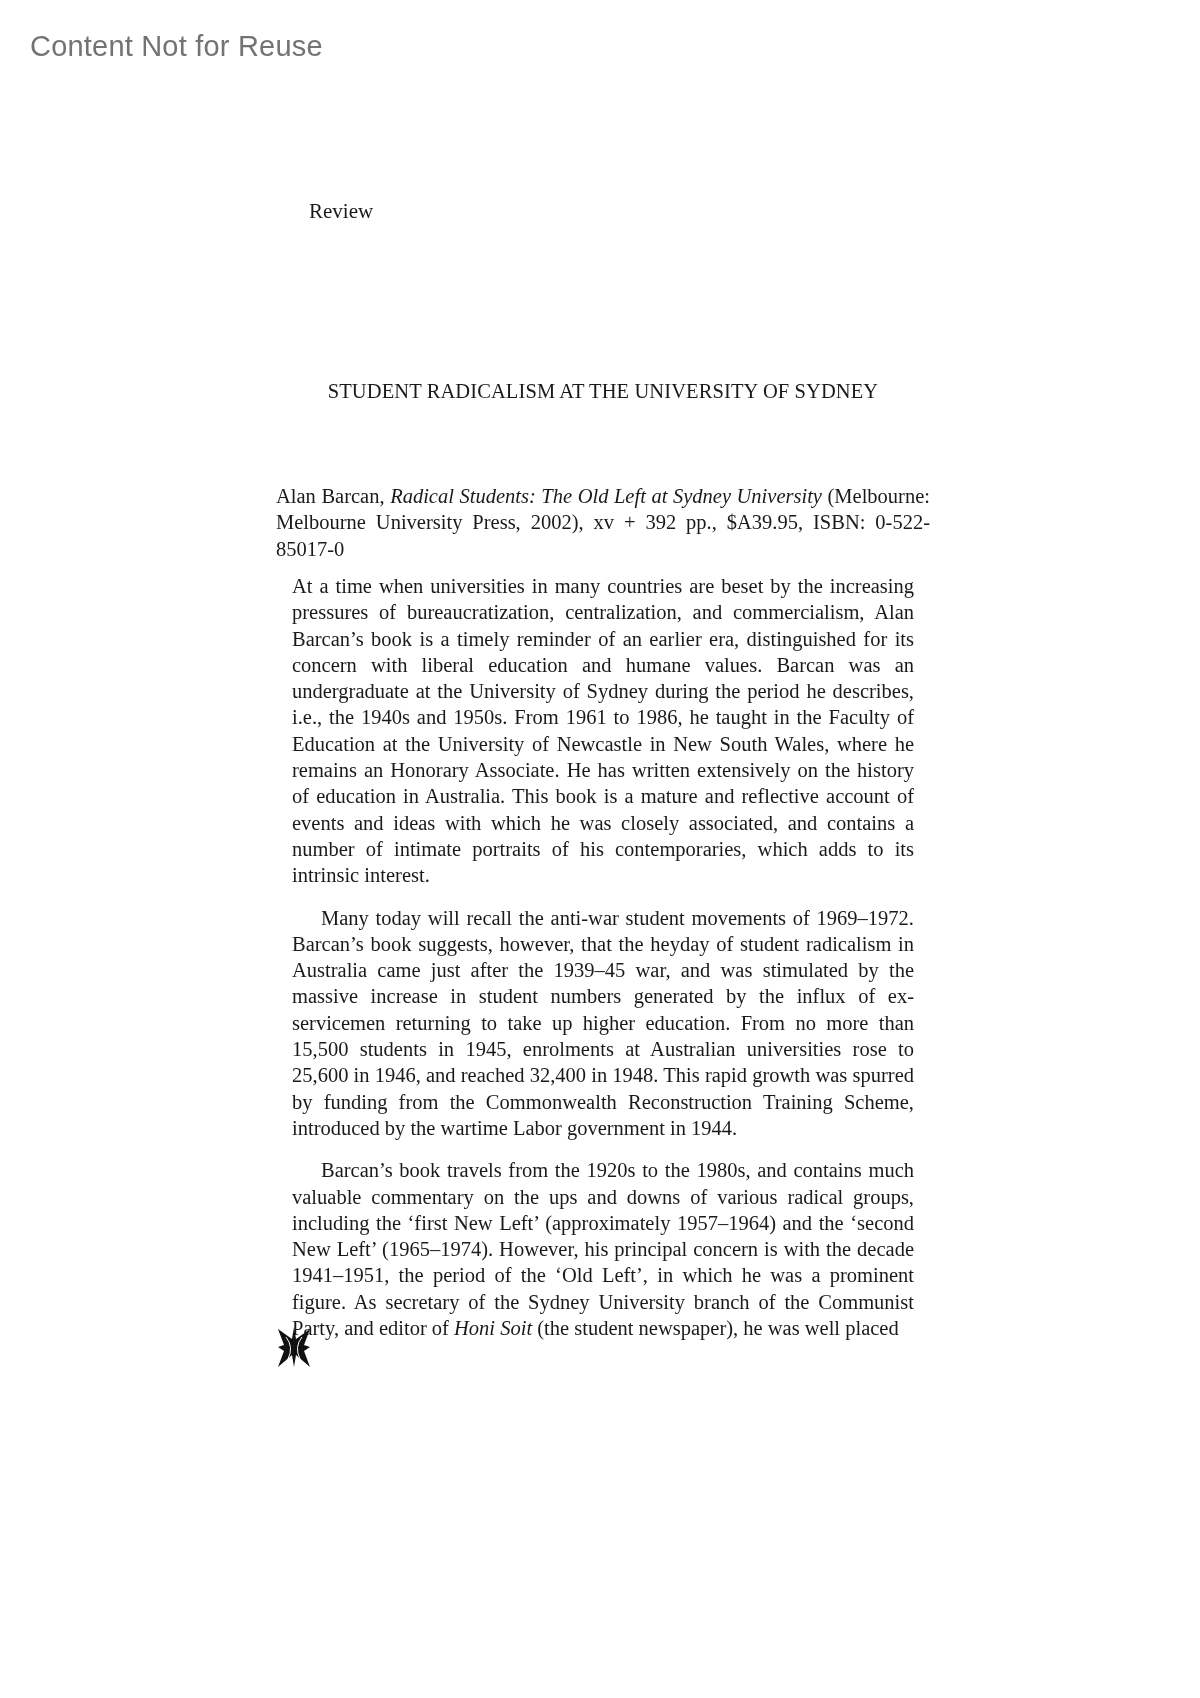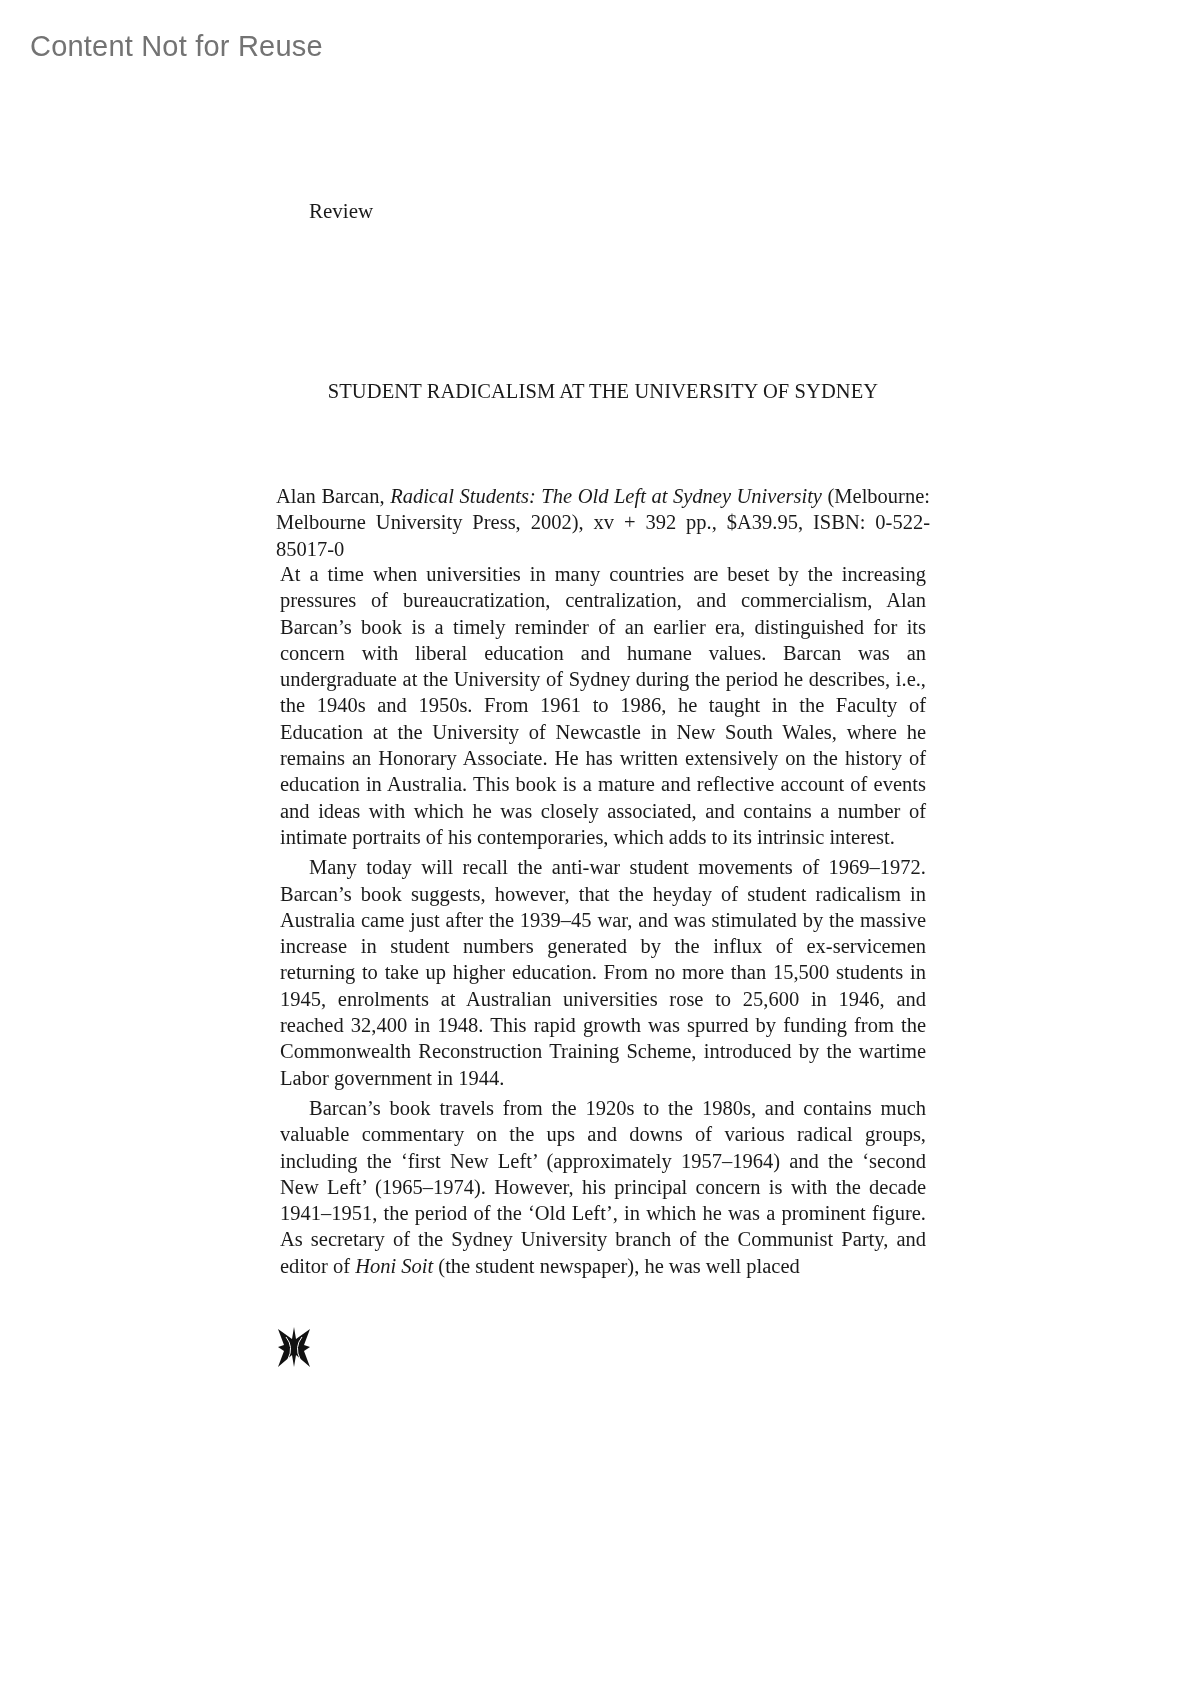--- a/index.html
+++ b/index.html
@@ -61,21 +61,21 @@
     .citation .it { font-style: italic; }
     .body-text {
       position: absolute;
       top: 557px;
       left: 0;
       width: 654px;
       font-size: 20.5px;
       line-height: 26.3px;
     }
     .body-text p {
-      margin: 4px;
+      margin: 16px;
       text-align: justify;
     }
     .body-text p.indent { text-indent: 29px; }
     .body-text .it { font-style: italic; }
     .footer {
       position: absolute;
       top: 1323px;
       left: 0;
       width: 654px;
       height: 50px;

